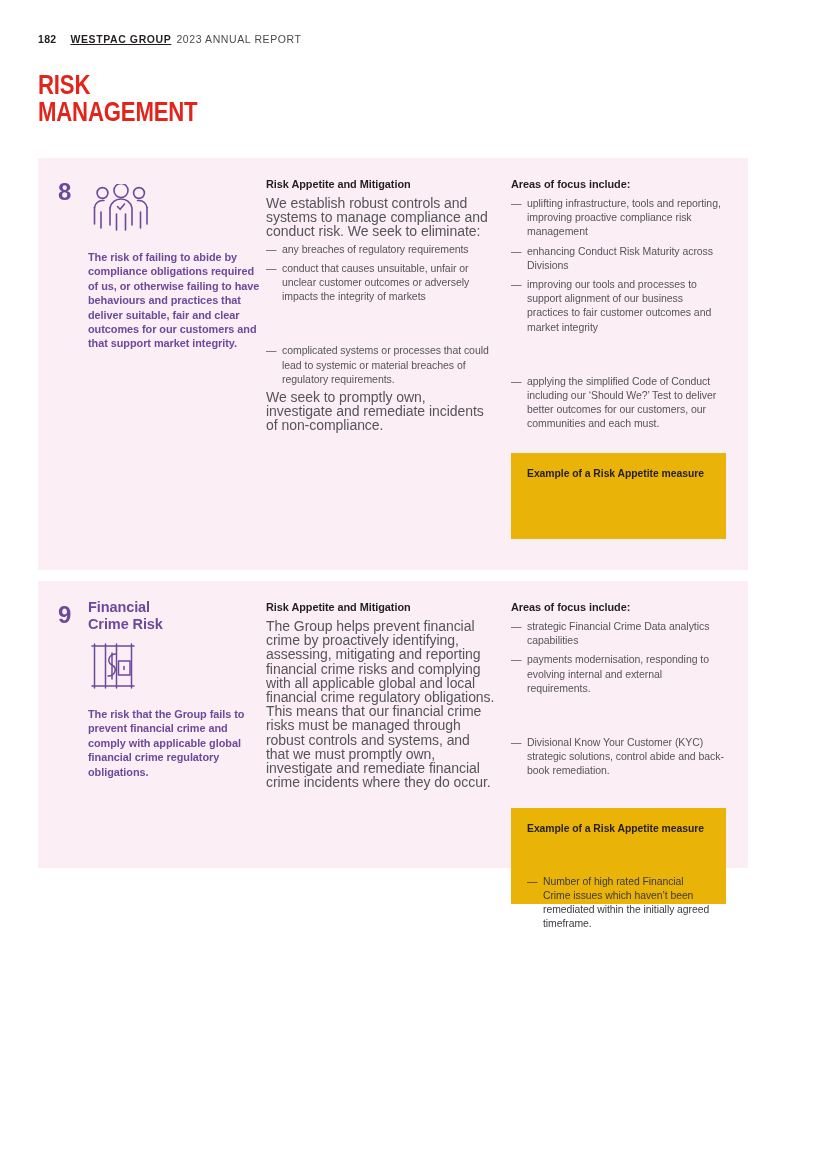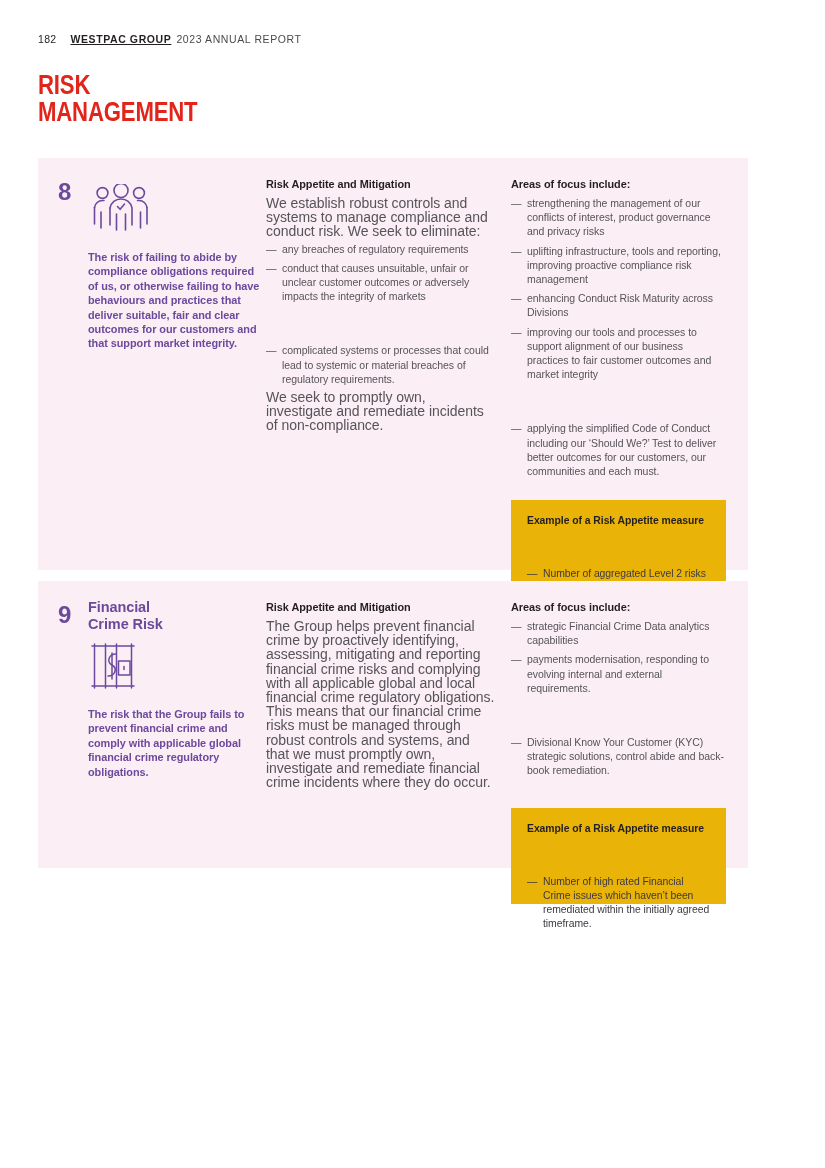--- a/index.html
+++ b/index.html
@@ -22,21 +22,21 @@
     position: absolute;
     left: 38px;
     top: 33px;
     display: flex;
     align-items: baseline;
     font-size: 10.5px;
     letter-spacing: 0.5px;
     color: #3c3c3c;
   }
   .page-header .pagenum {
-    font-weight: normal;
+    font-weight: bold;
     color: #231f20;
     margin-right: 14px;
     letter-spacing: 0.3px;
   }
   .page-header .brand {
     font-weight: bold;
     color: #231f20;
     margin-right: 5px;
     letter-spacing: 0.6px;
     text-decoration: underline;
@@ -255,31 +255,27 @@
         <li>any breaches of regulatory requirements</li>
         <li>conduct that causes unsuitable, unfair or unclear customer outcomes or adversely impacts the integrity of markets</li>
         <li>complicated systems or processes that could lead to systemic or material breaches of regulatory requirements.</li>
       </ul>
       <p class="body-text">We seek to promptly own, investigate and remediate incidents of non-compliance.</p>
     </div>
 
     <div class="col-right">
       <h3 class="col-heading">Areas of focus include:</h3>
       <ul class="dash-list">
-        <li>strengthening the management of our conflicts of interest, product governance and privacy risks</li>
         <li>uplifting infrastructure, tools and reporting, improving proactive compliance risk management</li>
         <li>enhancing Conduct Risk Maturity across Divisions</li>
         <li>improving our tools and processes to support alignment of our business practices to fair customer outcomes and market integrity</li>
         <li>applying the simplified Code of Conduct including our ‘Should We?’ Test to deliver better outcomes for our customers, our communities and each must.</li>
       </ul>
       <div class="measure-box box-1">
         <div class="measure-title">Example of a Risk Appetite measure</div>
-        <ul class="dash-list">
-          <li>Number of aggregated Level 2 risks rated High/Very High.</li>
-        </ul>
       </div>
     </div>
   </div>
 
   <div class="risk-panel panel-2">
 
     <div class="col-left">
       <div class="risk-number">9</div>
       <div class="col-left-body">
         <div class="risk-title">Financial

